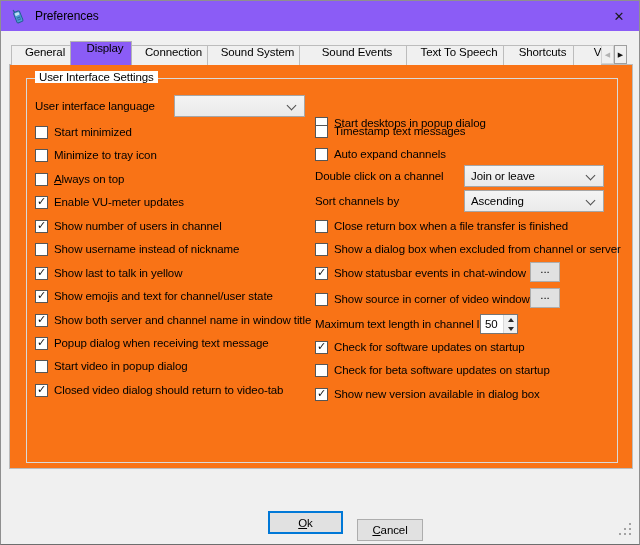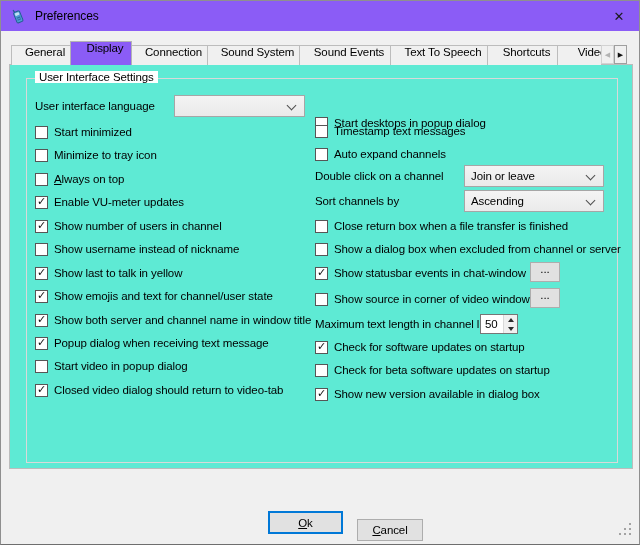--- a/index.html
+++ b/index.html
@@ -15,21 +15,21 @@
   .title-text{margin-left:9px;font-size:12px;}
   .close-btn{position:absolute;right:0;top:0;width:40px;height:30px;display:flex;align-items:center;justify-content:center;font-size:13px;color:#1a1a1a;cursor:default;}
   
   .tabstrip{position:absolute;left:10px;top:39px;width:590px;height:25px;display:flex;align-items:flex-end;overflow:hidden;z-index:3;}
   .tab{height:20px;background:#f0f0f0;border:1px solid #bcbcbc;border-bottom:none;margin-right:-1px;display:flex;align-items:flex-start;justify-content:center;white-space:nowrap;flex:0 0 auto;padding-left:8px;}
   .tab.active{height:25px;background:#8b5cf6;z-index:4;position:relative;margin-bottom:-1px;border-color:#b4b4b4;}
   .scrollbtn{position:absolute;top:44px;width:13px;height:19px;background:#f0f0f0;border:1px solid #c0c0c0;display:flex;align-items:center;justify-content:center;font-size:7px;z-index:5;}
   .scrollbtn.left{left:600px;color:#b3b3b3;border-color:#d2d2d2;}
   .scrollbtn.right{left:613px;color:#111;border-color:#9f9f9f;}
   
-  .pane{position:absolute;left:8px;top:63px;width:624px;height:405px;background:#5eead4;border:1px solid #bcbcbc;z-index:1;}
+  .pane{position:absolute;left:8px;top:63px;width:624px;height:405px;background:#f97316;border:1px solid #bcbcbc;z-index:1;}
   .groupbox{position:absolute;left:16px;top:13px;width:592px;height:385px;border:1px solid #d9d9d9;}
   .group-legend{position:absolute;left:8px;top:-8px;background:#ffffff;padding:0 4px;white-space:nowrap;}
   
   .row{position:absolute;display:flex;align-items:center;gap:6px;height:16px;white-space:nowrap;}
   .cb{width:13px;height:13px;background:#fff;border:1px solid #565656;flex:0 0 auto;display:flex;align-items:center;justify-content:center;}
   .mark{display:none;font-size:11px;line-height:1;color:#101010;margin-top:-1px;}
   .cb.checked .mark{display:block;}
   .lbl{line-height:14px;}
   .u{text-decoration:underline;}
   
@@ -77,21 +77,21 @@
       </div>
     <div class="tab active" style="width:62px">
         <span>Display</span>
       </div>
     <div class="tab" style="width:77px">
         <span>Connection</span>
       </div>
     <div class="tab" style="width:93px">
         <span>Sound System</span>
       </div>
-    <div class="tab" style="width:92px">
+    <div class="tab" style="width:108px">
         <span>Sound Events</span>
       </div>
     <div class="tab" style="width:98px">
         <span>Text To Speech</span>
       </div>
     <div class="tab" style="width:71px">
         <span>Shortcuts</span>
       </div>
     <div class="tab" style="width:62px">
         <span>Video</span>

